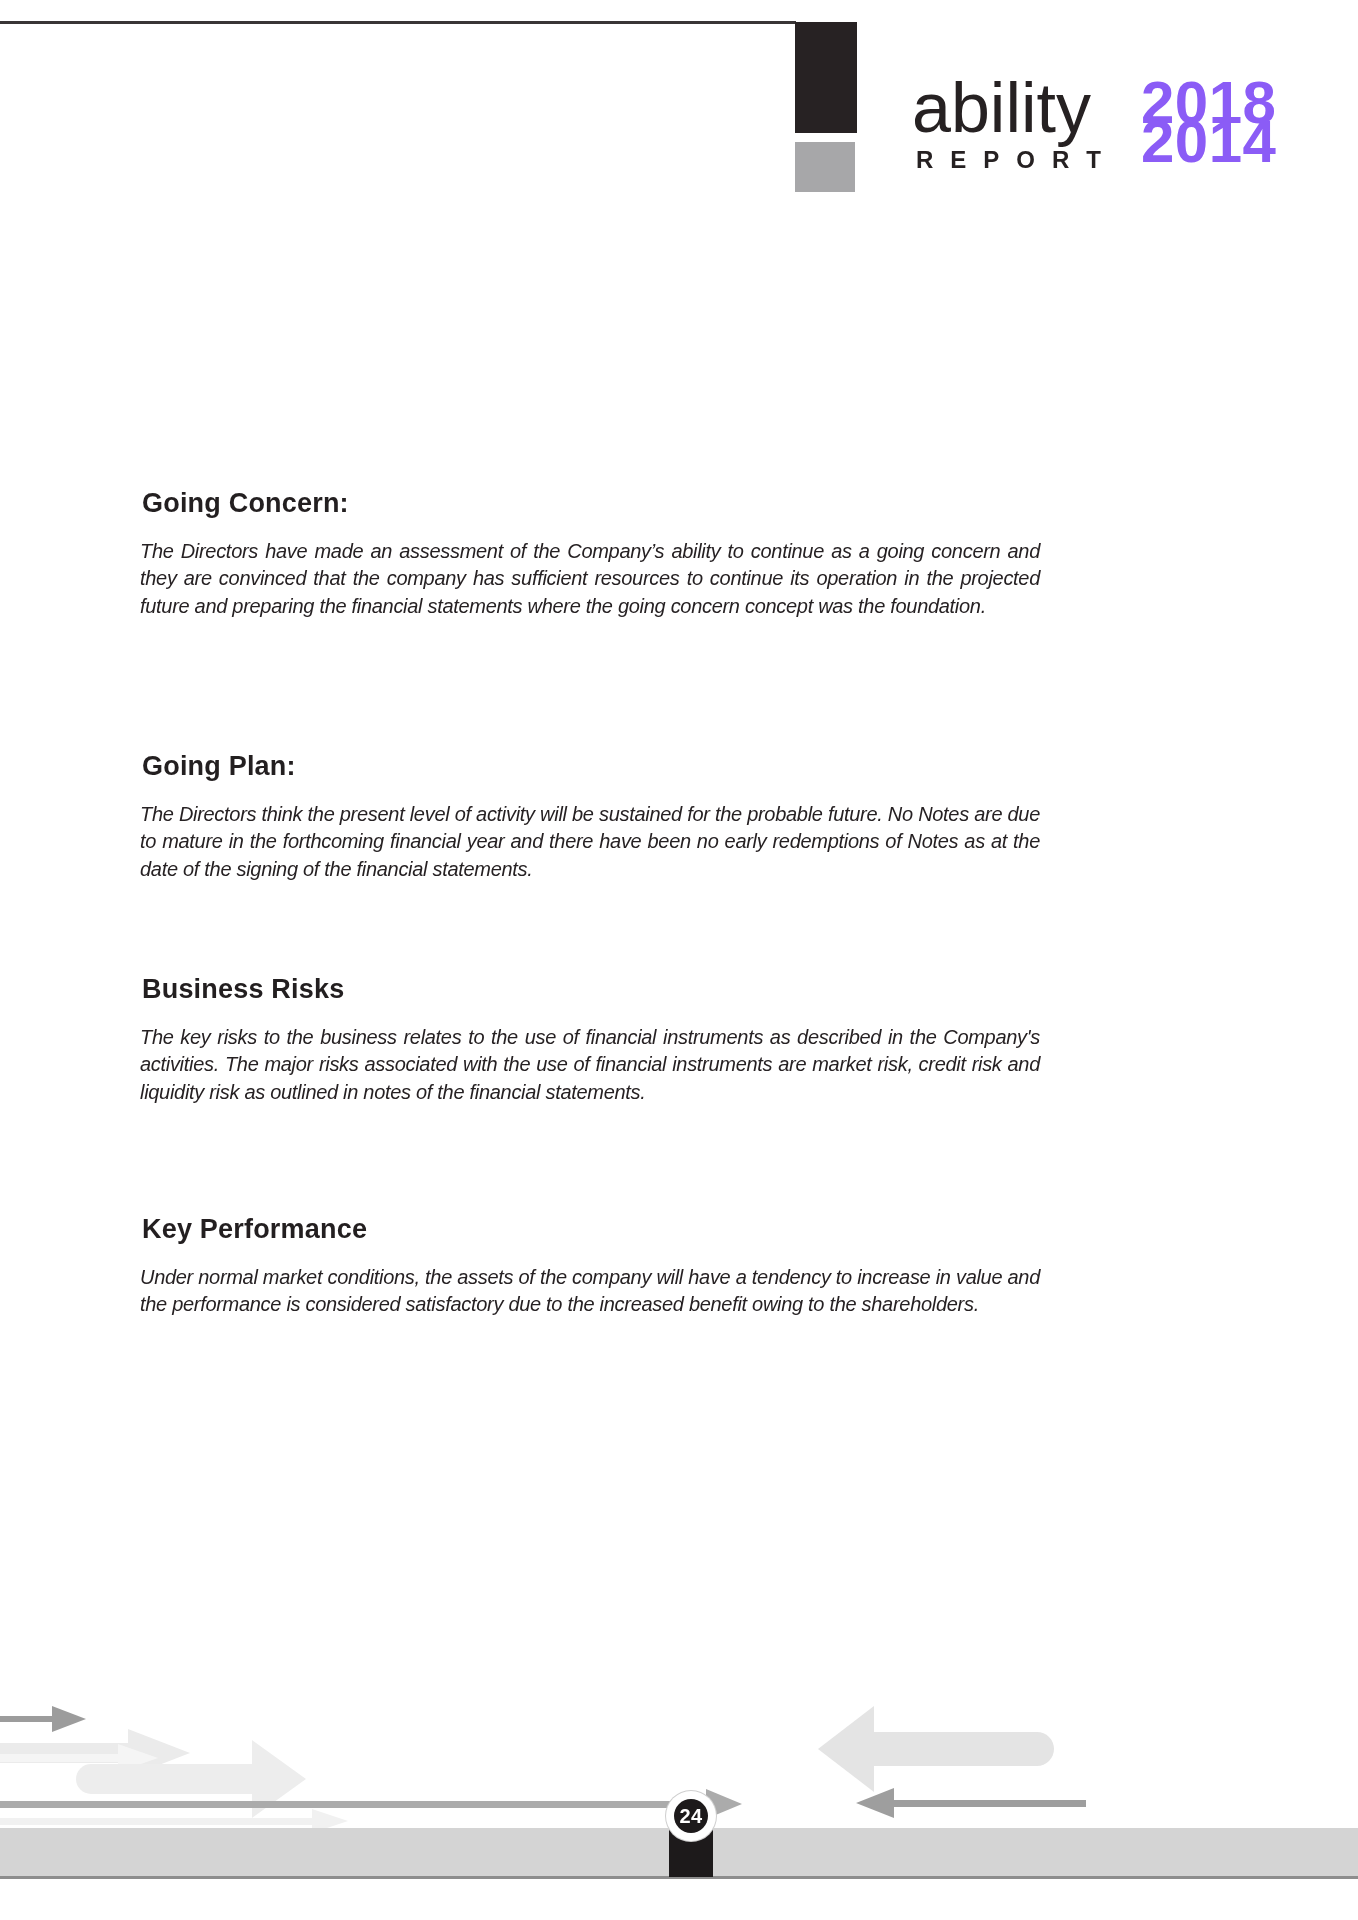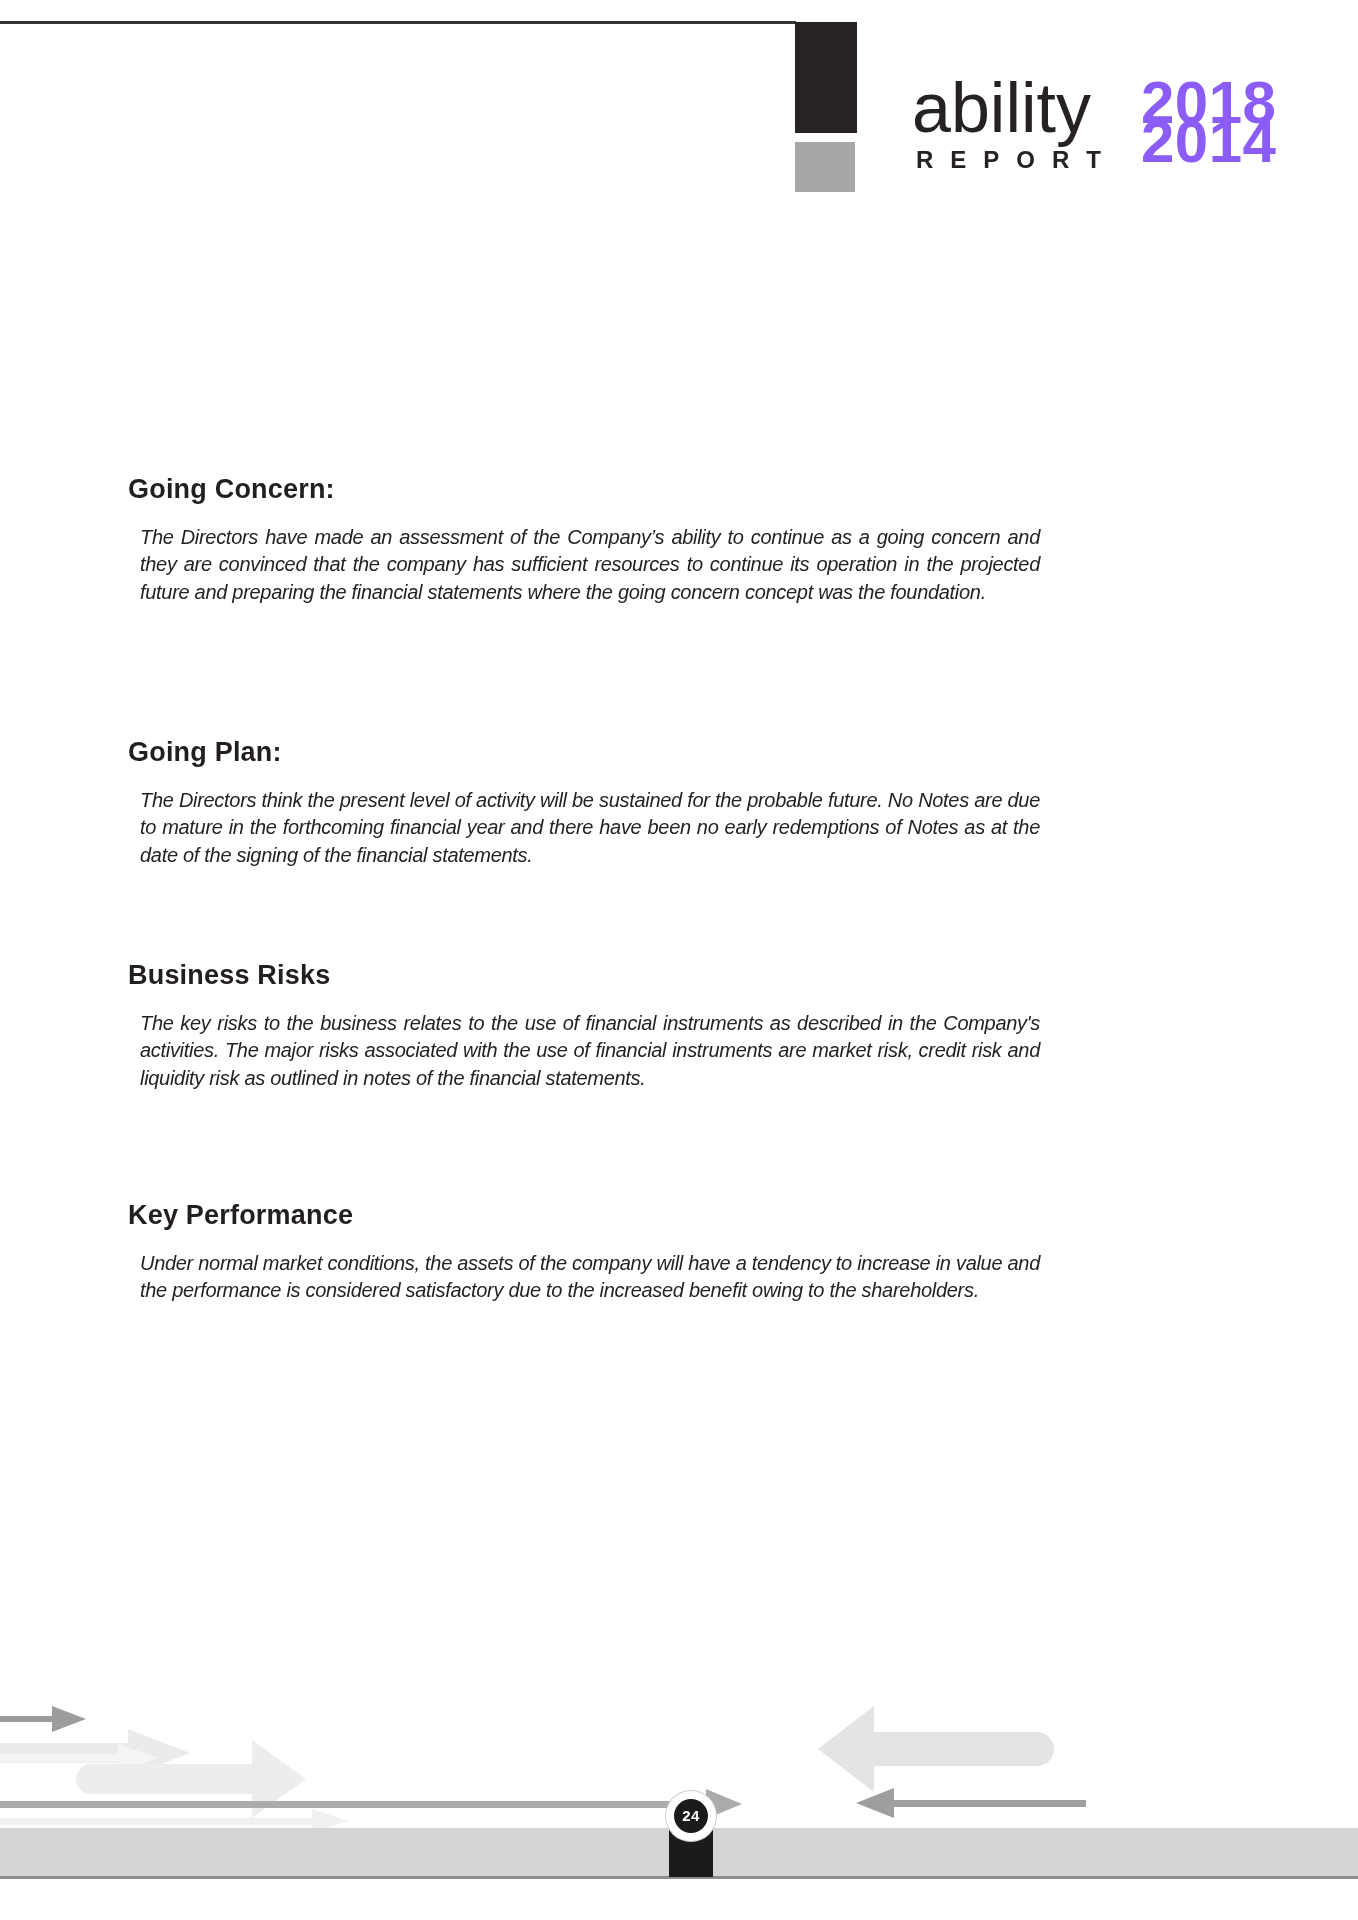--- a/index.html
+++ b/index.html
@@ -12,21 +12,21 @@
   .logo-gray{position:absolute;left:795px;top:142px;width:60px;height:50px;background:#a7a7a9;}
   .brand-word{position:absolute;left:912px;top:72px;width:205px;font-size:70px;line-height:72px;
               font-weight:normal;letter-spacing:0px;color:#262122;}
   .brand-sub{position:absolute;left:916px;top:146px;font-size:24px;font-weight:bold;
              letter-spacing:17px;color:#262122;}
   .brand-years{position:absolute;left:1141px;top:83px;font-size:60px;font-weight:bold;
                line-height:39px;color:#8b5cf6;letter-spacing:0.5px;}
 
   
   .section{position:absolute;left:124px;width:916px;}
-  .section h2{margin:4px;font-size:27px;line-height:33px;font-weight:bold;color:#231f20;letter-spacing:0.2px;}
+  .section h2{margin:18px;font-size:27px;line-height:33px;font-weight:bold;color:#231f20;letter-spacing:0.2px;}
   .section p{margin:18px 0 0 16px;font-size:20px;line-height:27.3px;letter-spacing:-0.3px;
              text-align:justify;color:#262123;font-style:italic;}
   .s1{top:469px;} .s2{top:732px;} .s3{top:955px;} .s4{top:1195px;}
 
   
   .arrow{position:absolute;display:flex;align-items:center;}
   .shaft{flex:0 0 auto;}
   .head-r{width:0;height:0;flex:0 0 auto;}
   .head-l{width:0;height:0;flex:0 0 auto;}
 
@@ -62,21 +62,21 @@
   .a8 .head-l{border-top:15px solid transparent;border-bottom:15px solid transparent;border-right:38px solid #9e9e9e;}
   .a8 .shaft{width:192px;height:7px;background:#9e9e9e;}
 
   
   .band{position:absolute;left:0;top:1828px;width:1358px;height:48px;background:#d4d4d4;
         border-bottom:3px solid #8d8d8d;z-index:2;}
   .badge-tab{position:absolute;left:669px;top:1813px;width:44px;height:64px;background:#1d1a1b;z-index:3;}
   .badge-ring{position:absolute;left:666px;top:1791px;width:50px;height:50px;border-radius:50%;
               background:#ffffff;box-shadow:0 0 0 1px #cfcfcf;z-index:4;}
   .badge-core{position:absolute;left:8px;top:8px;width:34px;height:34px;border-radius:50%;
-              background:#1d1a1b;color:#ffffff;font-size:15px;font-weight:bold;line-height:34px;
+              background:#1d1a1b;color:#ffffff;font-size:20px;font-weight:bold;line-height:34px;
               text-align:center;letter-spacing:0.5px;}
 </style>
 </head>
 <body>
 
 <div class="page">
 
   <div class="top-rule"></div>
   <div class="logo-black"></div>
   <div class="logo-gray"></div>

